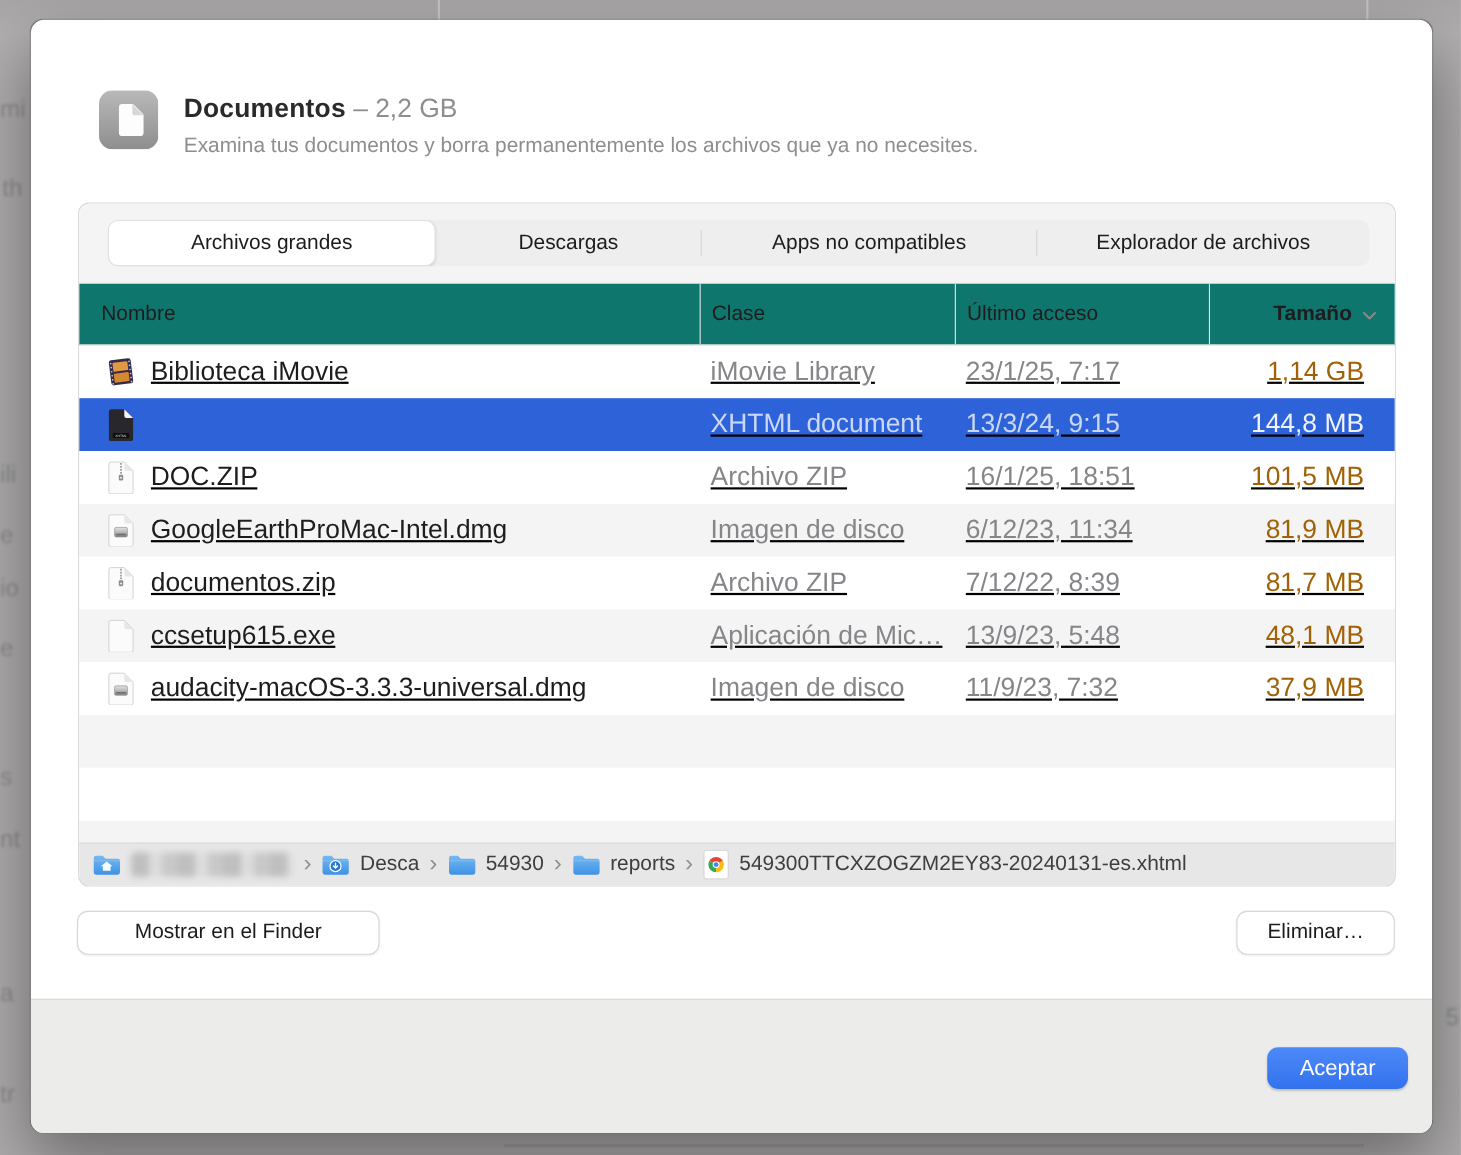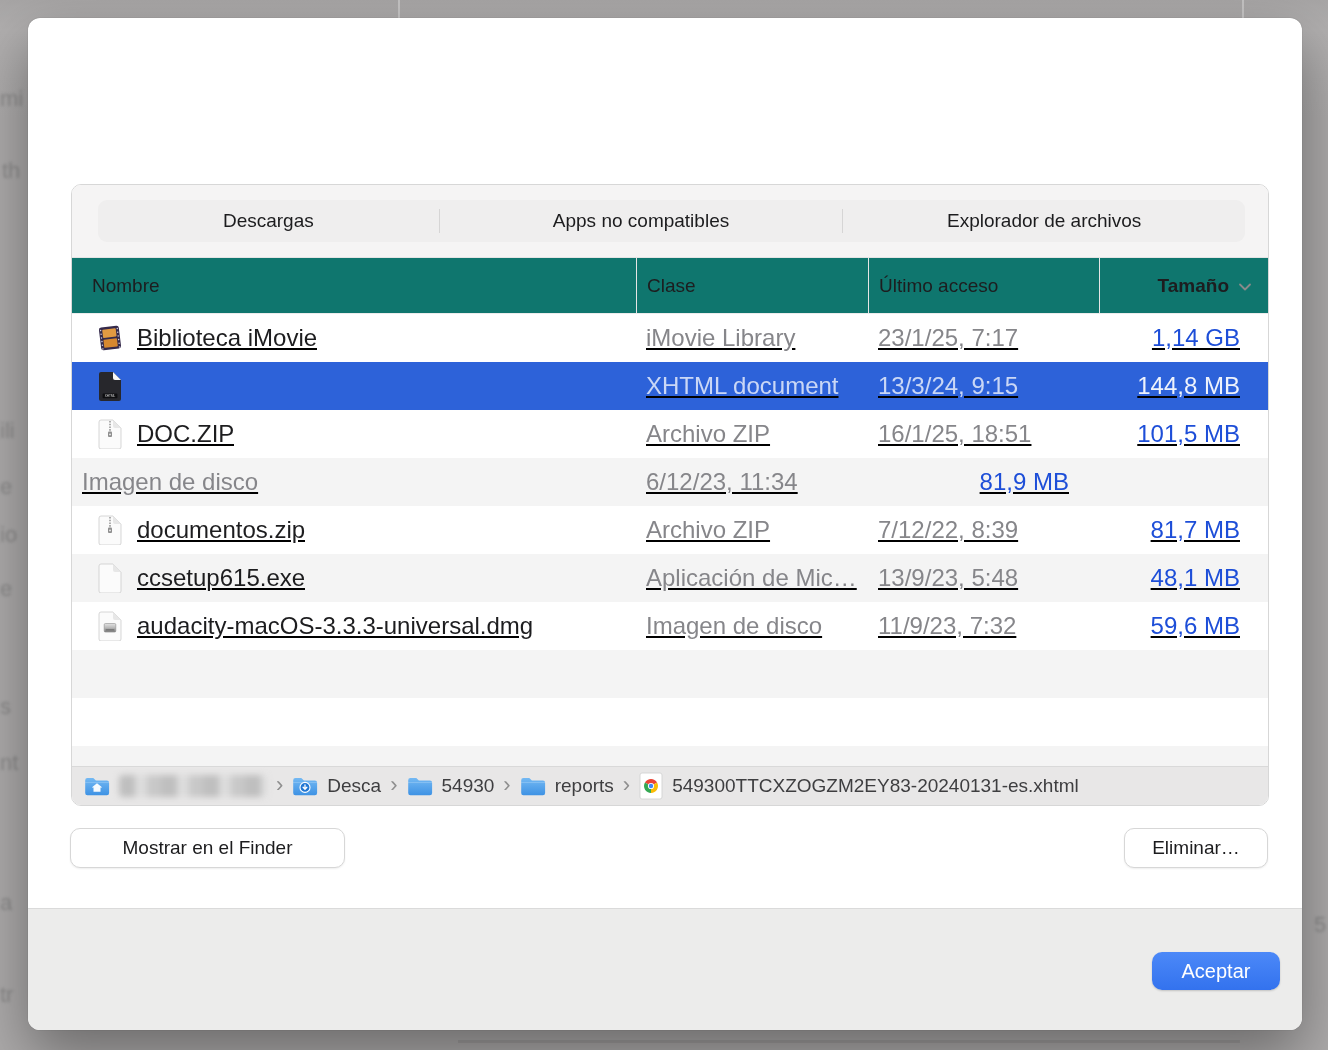--- a/index.html
+++ b/index.html
@@ -64,21 +64,21 @@
 
   .rows { flex:0 0 452px; display:flex; flex-direction:column; }
   .row { display:grid; grid-template-columns:564px 232px 231px 171px;
     height:48px; flex:0 0 48px; align-items:center; font-size:24px; background:#fff;text-decoration:underline;
   }
   .row.zebra { background:#f4f4f4; }
   .row.selected { background:#2d62d9; }
   .cell-name { display:flex; align-items:center; gap:14px; padding-left:25px; overflow:hidden; }
   .fname { color:#1d1d1f; white-space:nowrap; overflow:hidden; text-overflow:ellipsis; }
   .cell-kind, .cell-date { color:#86868a; padding-left:10px; white-space:nowrap; overflow:hidden; }
-  .cell-size { color:#1d4ed8; text-align:right; padding-right:30px; white-space:nowrap; }
+  .cell-size { color:#a16207; text-align:right; padding-right:30px; white-space:nowrap; }
   .row.selected .fname { color:#ffffff; }
   .row.selected .cell-kind, .row.selected .cell-date { color:rgba(255,255,255,.75); }
   .row.selected .cell-size { color:rgba(255,255,255,.92); }
   .ficon { width:26px; height:30px; flex:0 0 26px; display:flex; align-items:center; }
   .stripe-partial { height:20px; flex:0 0 20px; background:#f4f4f4; }
 
   .breadcrumb { flex:1 1 auto; background:#e8e7e7; border-top:1px solid #d9d9d9;
     display:flex; align-items:center; padding:0 12px; gap:9px; font-size:19px; color:#3e3e40;
     white-space:nowrap; overflow:hidden;
   }
@@ -218,25 +218,40 @@
   <span class="bg-fragment" style="left:0;top:694px">s</span>
   <span class="bg-fragment" style="left:0;top:750px">nt</span>
   <span class="bg-fragment" style="left:0;top:890px">a</span>
   <span class="bg-fragment" style="left:0;top:982px">tr</span>
   <span class="bg-fragment" style="left:1314px;top:912px">5</span>
   <div class="bg-hint-outline"></div>
   <div class="bg-hint-line"></div>
 
   <div class="dialog">
 
+    <div class="dlg-header">
+      <div class="app-icon">
+        <svg width="54" height="54">
+            <use href="#sym-doc-app"></use>
+          </svg>
+      </div>
+      <div>
+        <div class="title-line">
+          <span class="t-name">Documentos</span>
+          <span class="t-size">– 2,2 GB</span>
+        </div>
+        <div class="subtitle">Examina tus documentos y borra permanentemente los archivos que ya no necesites.</div>
+      </div>
+    </div>
 
     <div class="panel">
 
       <div class="tabstrip">
         <div class="segmented">
+          <div class="tab tab-0 selected">Archivos grandes</div>
           <div class="tab tab-1">Descargas</div>
           <div class="tsep"></div>
           <div class="tab tab-2">Apps no compatibles</div>
           <div class="tsep"></div>
           <div class="tab tab-3">Explorador de archivos</div>
         </div>
       </div>
 
       <div class="thead">
         <div class="th th-name">Nombre</div>
@@ -287,20 +302,28 @@
                 </svg>
               </span>
             <span class="fname">DOC.ZIP</span>
           </div>
           <div class="cell-kind">Archivo ZIP</div>
           <div class="cell-date">16/1/25, 18:51</div>
           <div class="cell-size">101,5 MB</div>
         </div>
 
         <div class="row zebra">
+          <div class="cell-name">
+            <span class="ficon">
+                <svg width="26" height="30">
+                  <use href="#sym-dmg"></use>
+                </svg>
+              </span>
+            <span class="fname">GoogleEarthProMac-Intel.dmg</span>
+          </div>
           <div class="cell-kind">Imagen de disco</div>
           <div class="cell-date">6/12/23, 11:34</div>
           <div class="cell-size">81,9 MB</div>
         </div>
 
         <div class="row">
           <div class="cell-name">
             <span class="ficon">
                 <svg width="26" height="30">
                   <use href="#sym-zip"></use>
@@ -331,21 +354,21 @@
           <div class="cell-name">
             <span class="ficon">
                 <svg width="26" height="30">
                   <use href="#sym-dmg"></use>
                 </svg>
               </span>
             <span class="fname">audacity-macOS-3.3.3-universal.dmg</span>
           </div>
           <div class="cell-kind">Imagen de disco</div>
           <div class="cell-date">11/9/23, 7:32</div>
-          <div class="cell-size">59,6 MB</div>
+          <div class="cell-size">37,9 MB</div>
         </div>
 
         <div class="row zebra"></div>
         <div class="row"></div>
         <div class="stripe-partial"></div>
       </div>
 
       <div class="breadcrumb">
         <span class="crumb">
           <svg class="folder-glyph">

